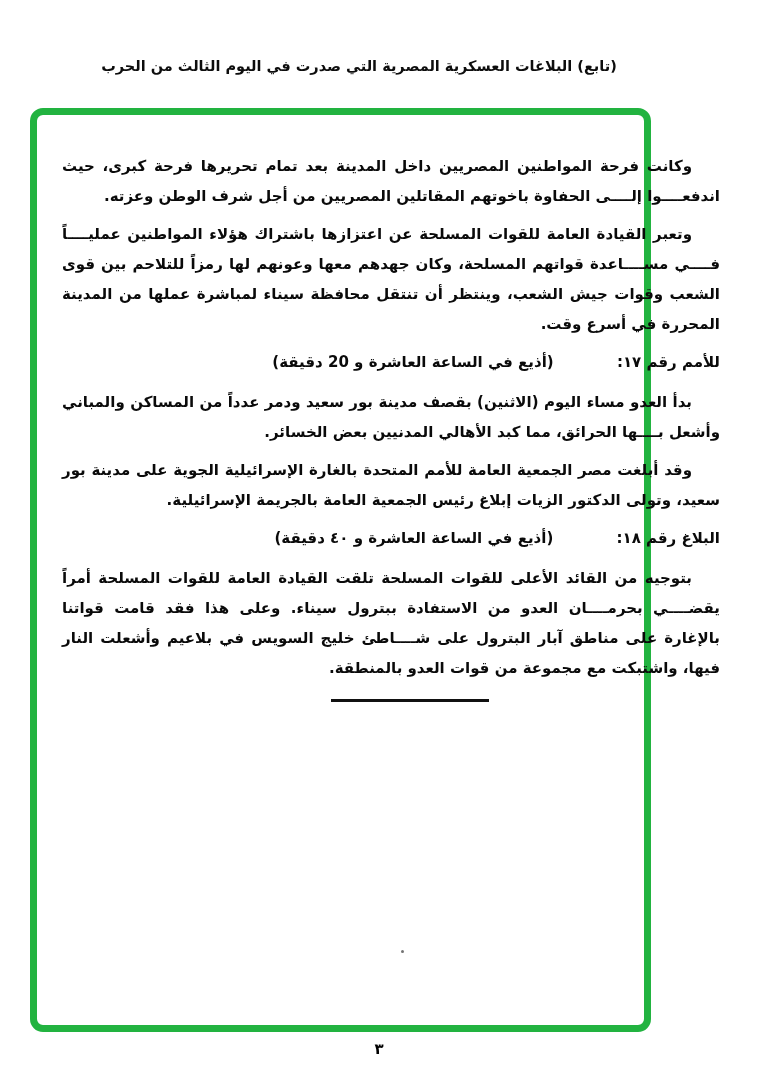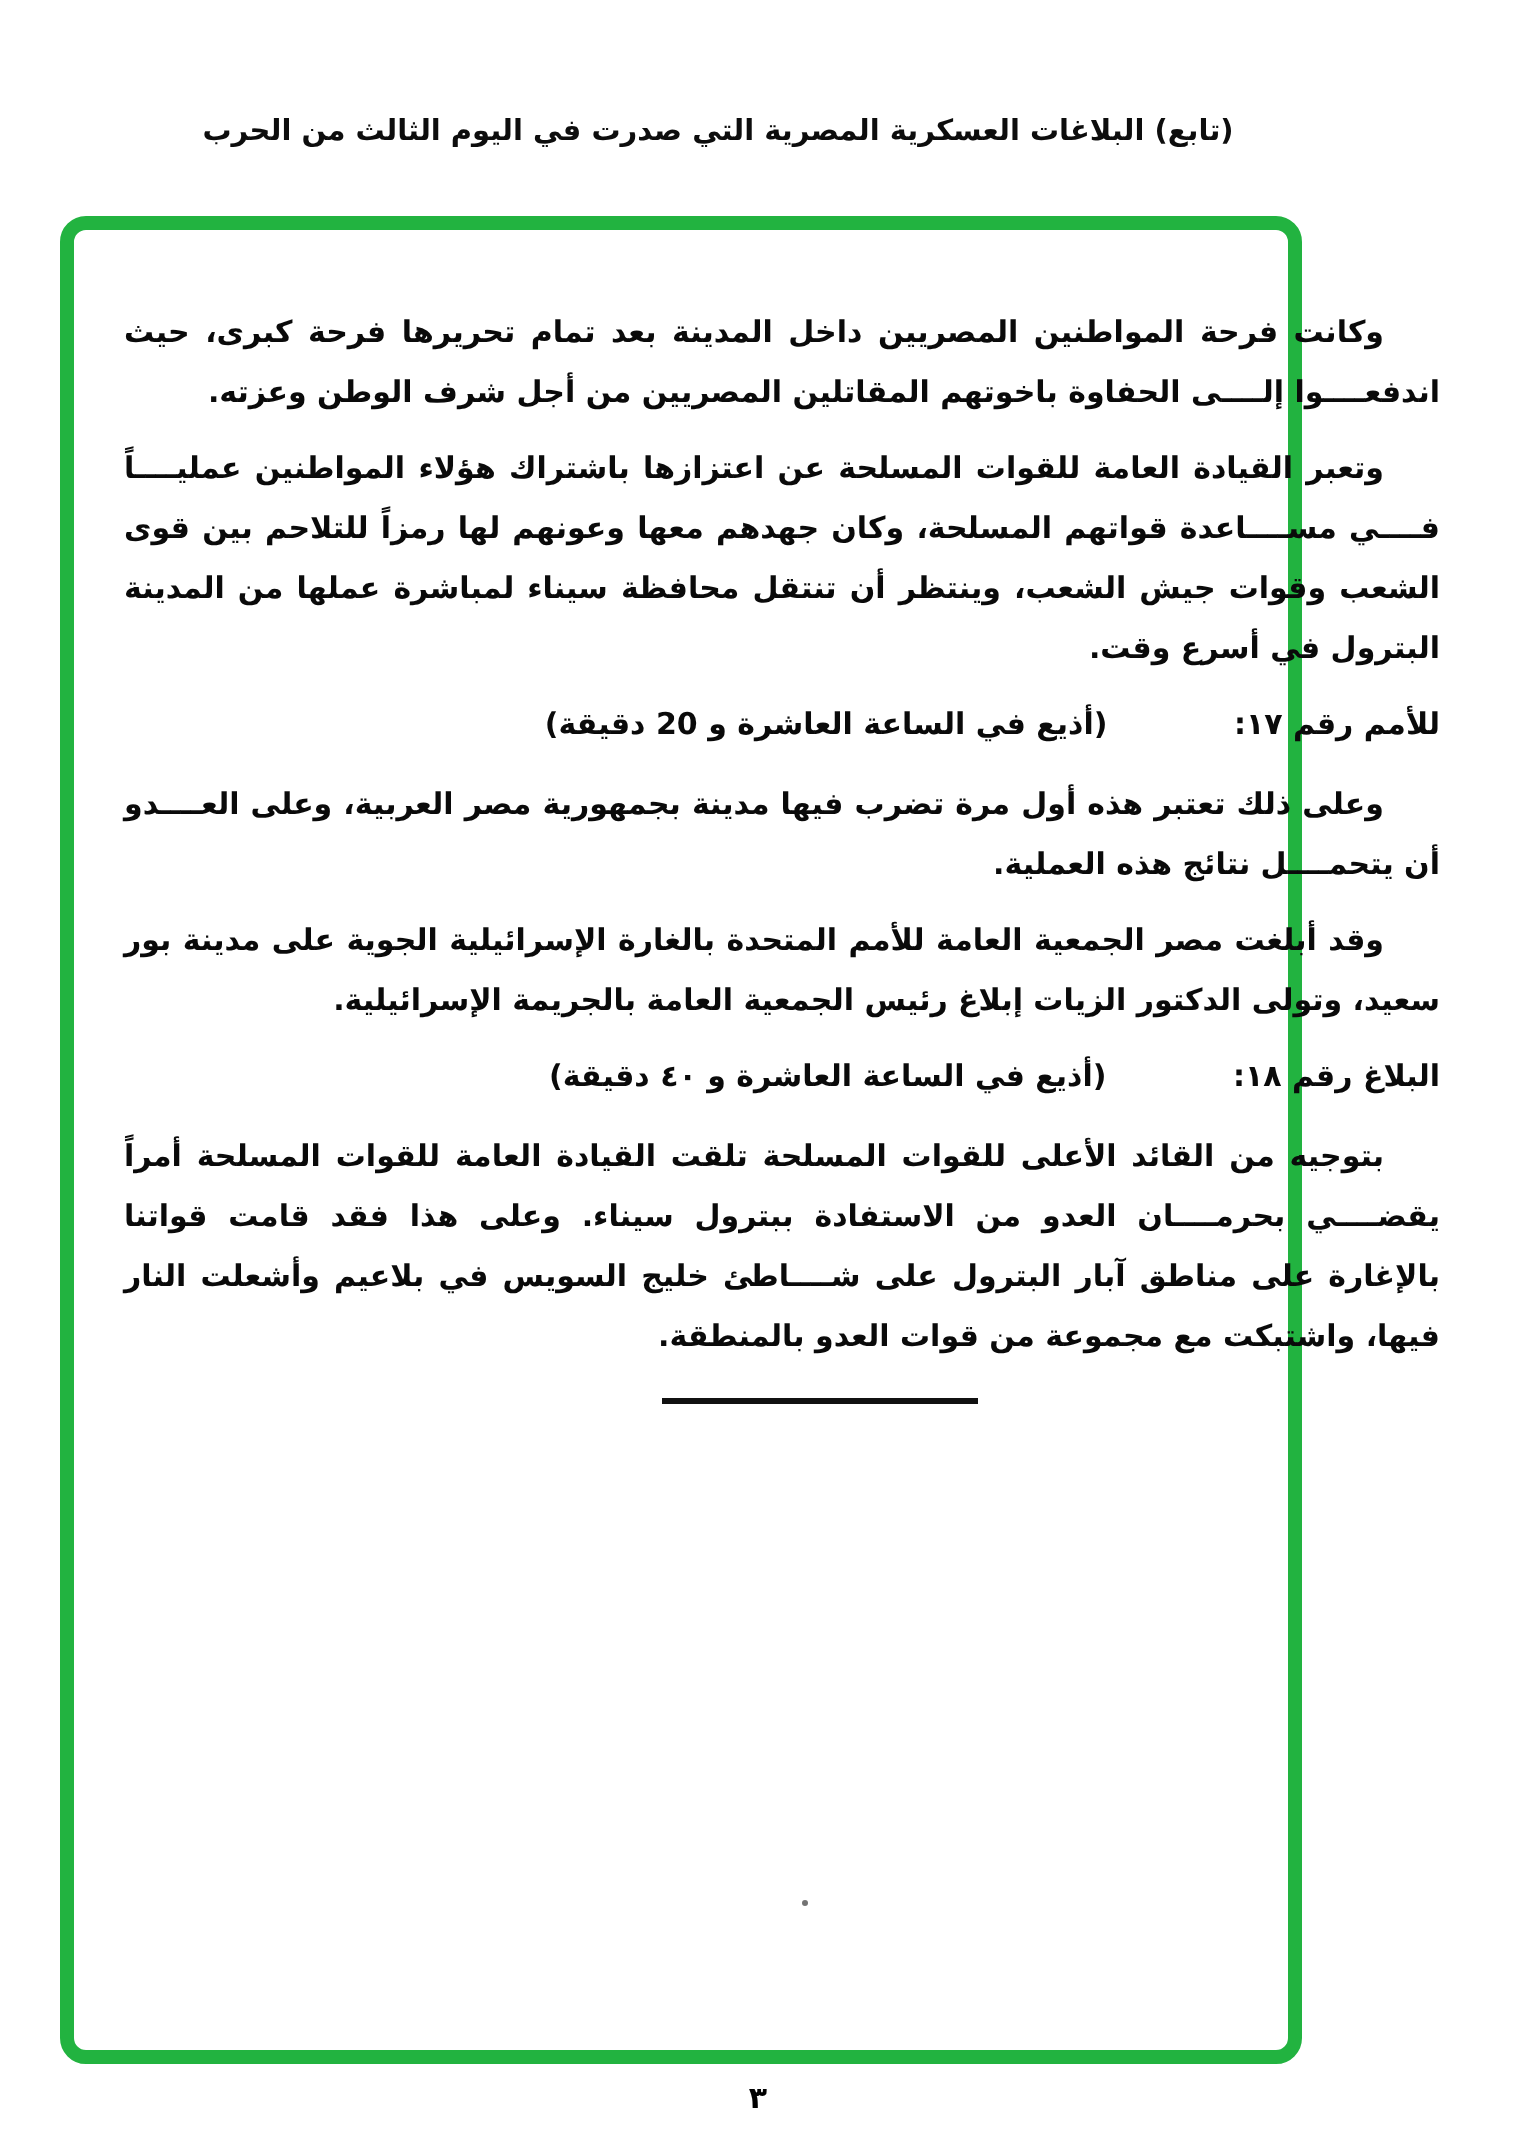--- a/index.html
+++ b/index.html
@@ -94,29 +94,29 @@
 
 <div class="page">
 
   <div class="title">(تابع) البلاغات العسكرية المصرية التي صدرت في اليوم الثالث من الحرب</div>
 
   <div class="frame">
     <div class="textblock">
 
       <p class="para">وكانت فرحة المواطنين المصريين داخل المدينة بعد تمام تحريرها فرحة كبرى، حيث اندفعــــوا إلــــى الحفاوة باخوتهم المقاتلين المصريين من أجل شرف الوطن وعزته.</p>
 
-      <p class="para">وتعبر القيادة العامة للقوات المسلحة عن اعتزازها باشتراك هؤلاء المواطنين عمليــــاً فــــي مســــاعدة قواتهم المسلحة، وكان جهدهم معها وعونهم لها رمزاً للتلاحم بين قوى الشعب وقوات جيش الشعب، وينتظر أن تنتقل محافظة سيناء لمباشرة عملها من المدينة البترول في أسرع وقت.</p>
+      <p class="para">وتعبر القيادة العامة للقوات المسلحة عن اعتزازها باشتراك هؤلاء المواطنين عمليــــاً فــــي مســــاعدة قواتهم المسلحة، وكان جهدهم معها وعونهم لها رمزاً للتلاحم بين قوى الشعب وقوات جيش الشعب، وينتظر أن تنتقل محافظة سيناء لمباشرة عملها من المدينة المحررة في أسرع وقت.</p>
 
       <div class="bulletin">
         <span class="b-label">للأمم رقم ١٧:</span>
         <span class="b-time">(أذيع في الساعة العاشرة و 20 دقيقة)</span>
       </div>
 
+      <p class="para">بدأ العدو مساء اليوم (الاثنين) بقصف مدينة بور سعيد ودمر عدداً من المساكن والمباني وأشعل بــــها الحرائق، مما كبد الأهالي المدنيين بعض الخسائر.</p>
 
-      <p class="para">وعلى ذلك تعتبر هذه أول مرة تضرب فيها مدينة بجمهورية مصر العربية، وعلى العــــدو أن يتحمــــل نتائج هذه العملية.</p>
 
       <p class="para">وقد أبلغت مصر الجمعية العامة للأمم المتحدة بالغارة الإسرائيلية الجوية على مدينة بور سعيد، وتولى الدكتور الزيات إبلاغ رئيس الجمعية العامة بالجريمة الإسرائيلية.</p>
 
       <div class="bulletin">
         <span class="b-label">البلاغ رقم ١٨:</span>
         <span class="b-time">(أذيع في الساعة العاشرة و ٤٠ دقيقة)</span>
       </div>
 
       <p class="para">بتوجيه من القائد الأعلى للقوات المسلحة تلقت القيادة العامة للقوات المسلحة أمراً يقضــــي بحرمــــان العدو من الاستفادة ببترول سيناء. وعلى هذا فقد قامت قواتنا بالإغارة على مناطق آبار البترول على شــــاطئ خليج السويس في بلاعيم وأشعلت النار فيها، واشتبكت مع مجموعة من قوات العدو بالمنطقة.</p>
 

